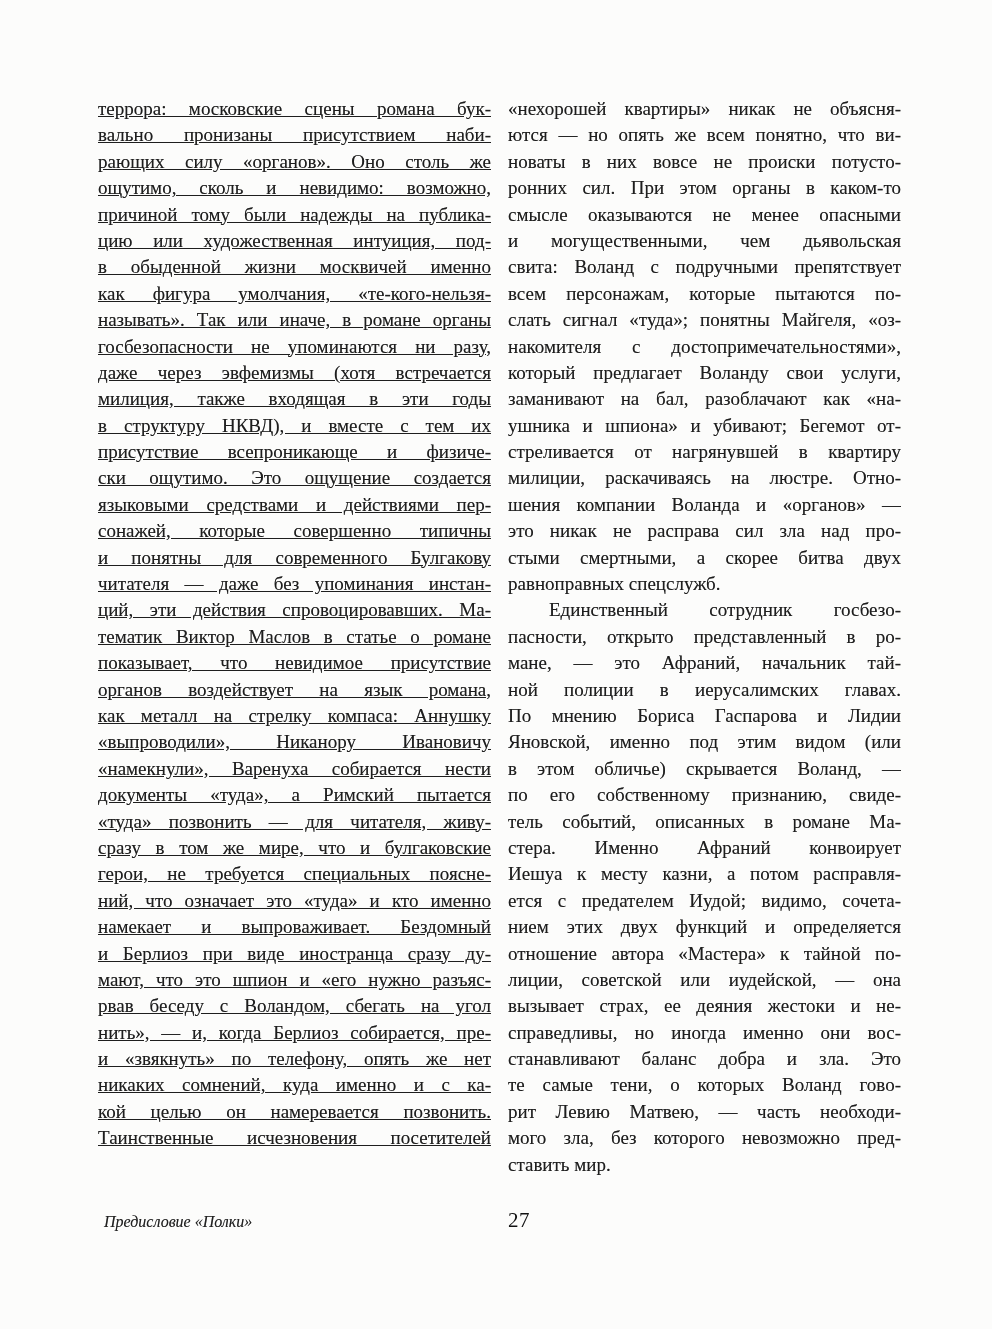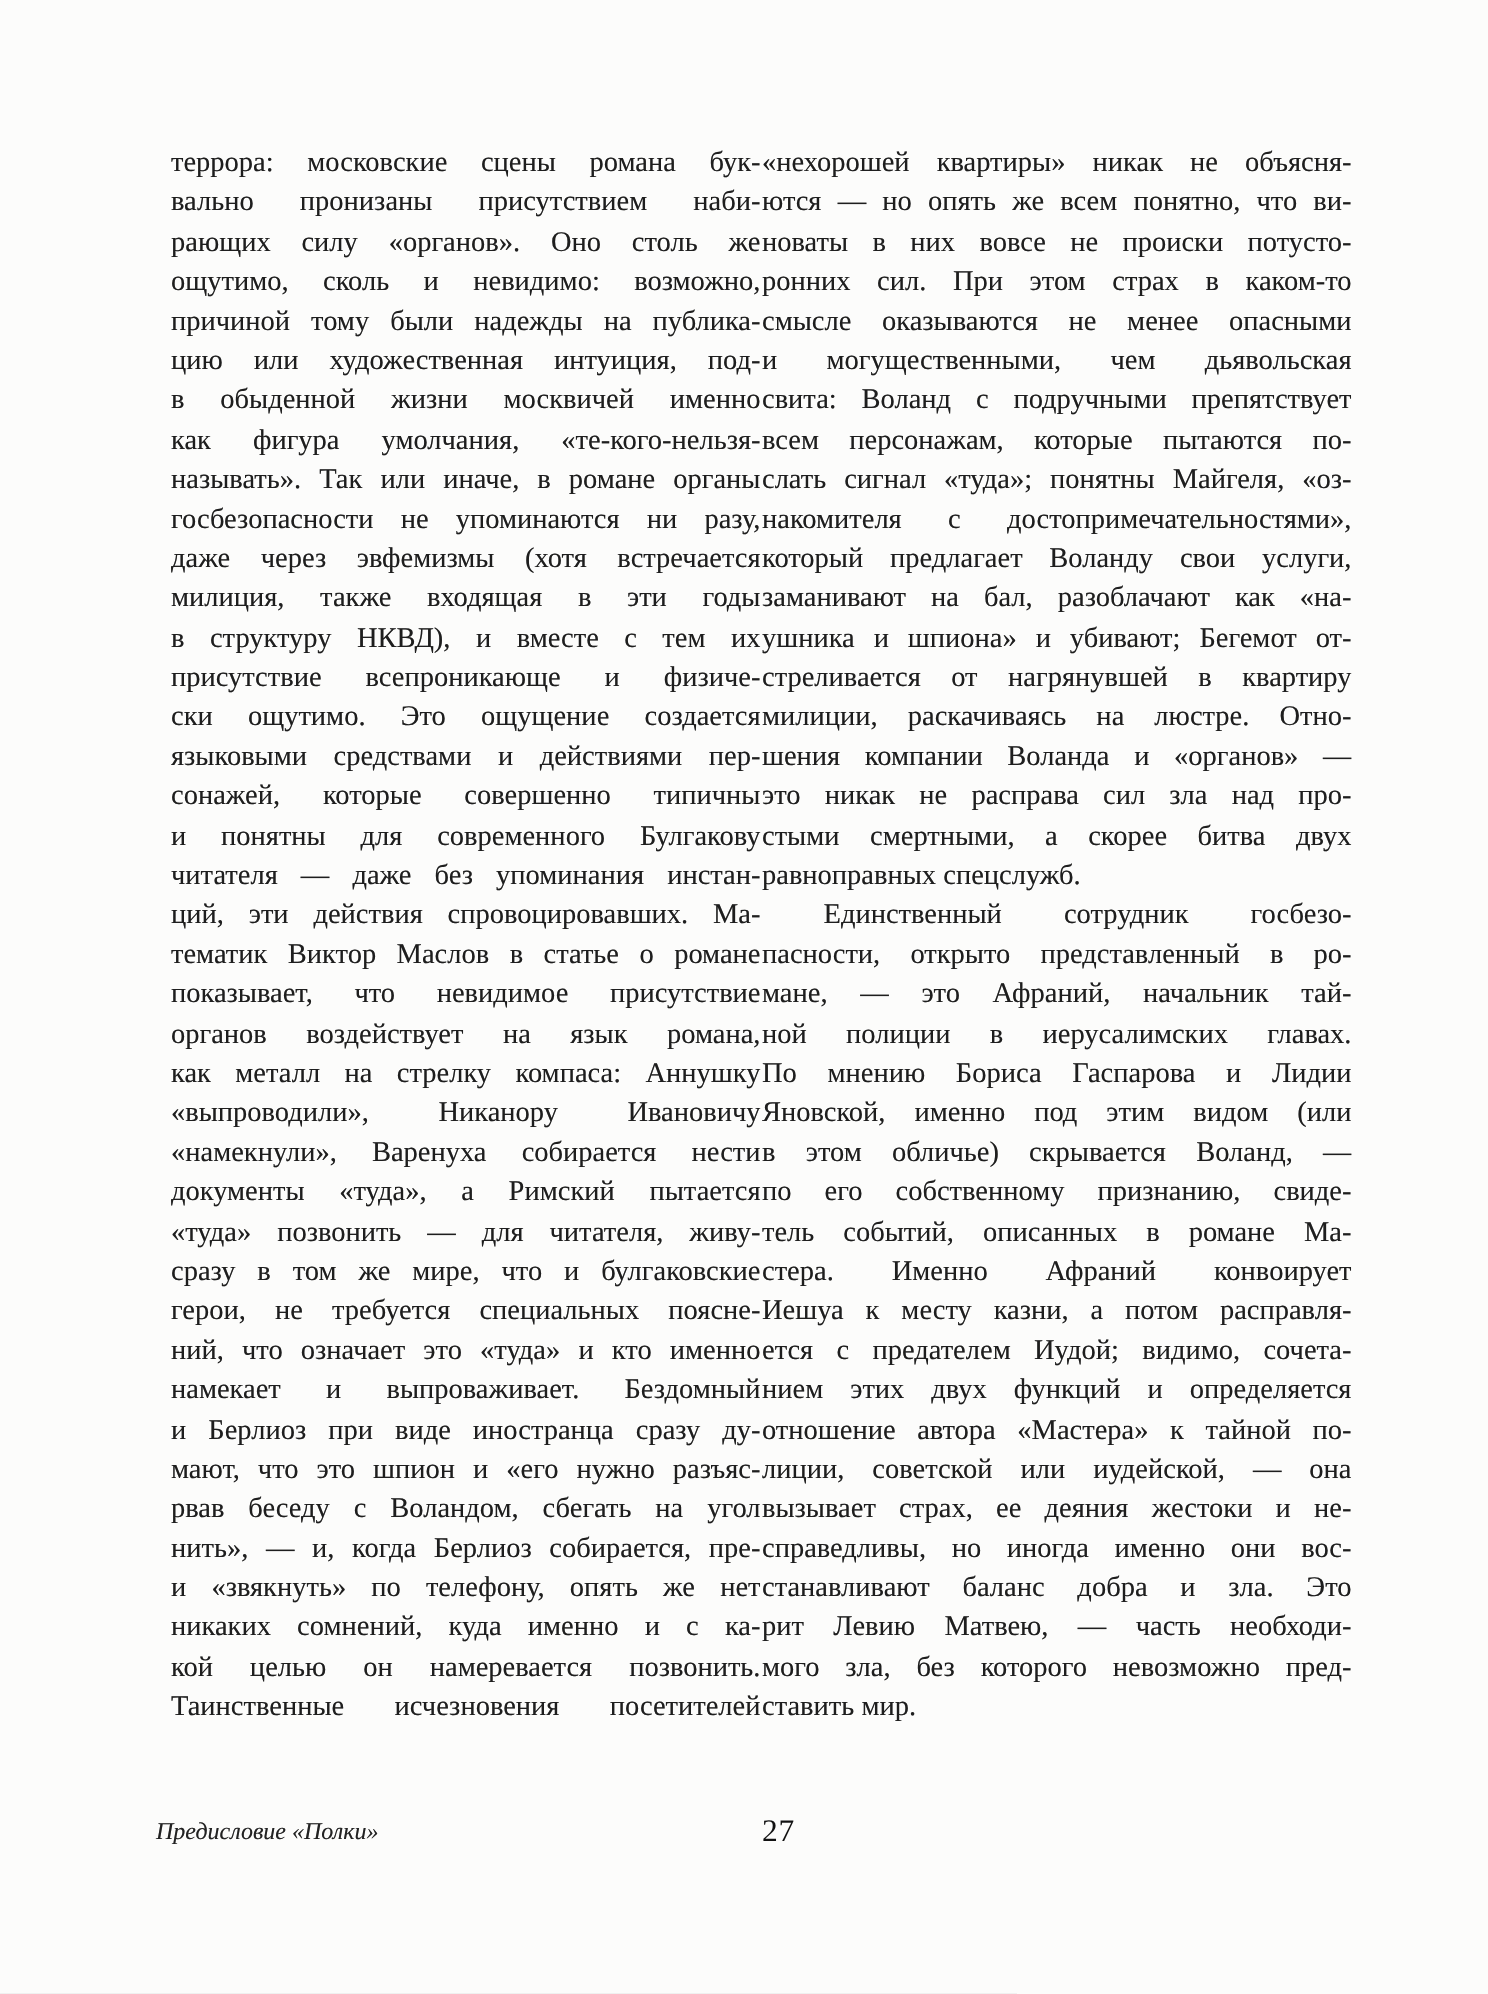--- a/index.html
+++ b/index.html
@@ -15,21 +15,21 @@
     background: #fcfcfb;
     font-family: "Liberation Serif", "DejaVu Serif", serif;
     color: #1e1e1e;
     overflow: hidden;
   }
   .column {
     position: absolute;
     top: 96px;
     width: 393px;
   }
-  .col-left  { left: 114px; }
+  .col-left  { left: 98px; text-decoration: underline; }
   .col-right { left: 508px; }
   .para { margin: 0; padding: 0; }
   .line {
     font-size: 19px;
     line-height: 26.4px;
     height: 26.4px;
     overflow: hidden;
     white-space: normal;
     text-align: justify;
     text-align-last: justify;
@@ -107,21 +107,21 @@
         <div class="line">никаких сомнений, куда именно и с ка-</div>
         <div class="line">кой целью он намеревается позвонить.</div>
         <div class="line">Таинственные исчезновения посетителей</div>
       </div>
     </div>
   <div class="column col-right">
       <div class="para">
         <div class="line">«нехорошей квартиры» никак не объясня-</div>
         <div class="line">ются — но опять же всем понятно, что ви-</div>
         <div class="line">новаты в них вовсе не происки потусто-</div>
-        <div class="line">ронних сил. При этом страх в каком-то</div>
+        <div class="line">ронних сил. При этом органы в каком-то</div>
         <div class="line">смысле оказываются не менее опасными</div>
         <div class="line">и могущественными, чем дьявольская</div>
         <div class="line">свита: Воланд с подручными препятствует</div>
         <div class="line">всем персонажам, которые пытаются по-</div>
         <div class="line">слать сигнал «туда»; понятны Майгеля, «оз-</div>
         <div class="line">накомителя с достопримечательностями»,</div>
         <div class="line">который предлагает Воланду свои услуги,</div>
         <div class="line">заманивают на бал, разоблачают как «на-</div>
         <div class="line">ушника и шпиона» и убивают; Бегемот от-</div>
         <div class="line">стреливается от нагрянувшей в квартиру</div>
@@ -143,20 +143,21 @@
         <div class="line">тель событий, описанных в романе Ма-</div>
         <div class="line">стера. Именно Афраний конвоирует</div>
         <div class="line">Иешуа к месту казни, а потом расправля-</div>
         <div class="line">ется с предателем Иудой; видимо, сочета-</div>
         <div class="line">нием этих двух функций и определяется</div>
         <div class="line">отношение автора «Мастера» к тайной по-</div>
         <div class="line">лиции, советской или иудейской, — она</div>
         <div class="line">вызывает страх, ее деяния жестоки и не-</div>
         <div class="line">справедливы, но иногда именно они вос-</div>
         <div class="line">станавливают баланс добра и зла. Это</div>
+        <div class="line">те самые тени, о которых Воланд гово-</div>
         <div class="line">рит Левию Матвею, — часть необходи-</div>
         <div class="line">мого зла, без которого невозможно пред-</div>
         <div class="line no-stretch">ставить мир.</div>
       </div>
     </div>
   <div class="footer-title">Предисловие «Полки»</div>
   <div class="page-number">27</div>
 </div>
 
 </body></html>

